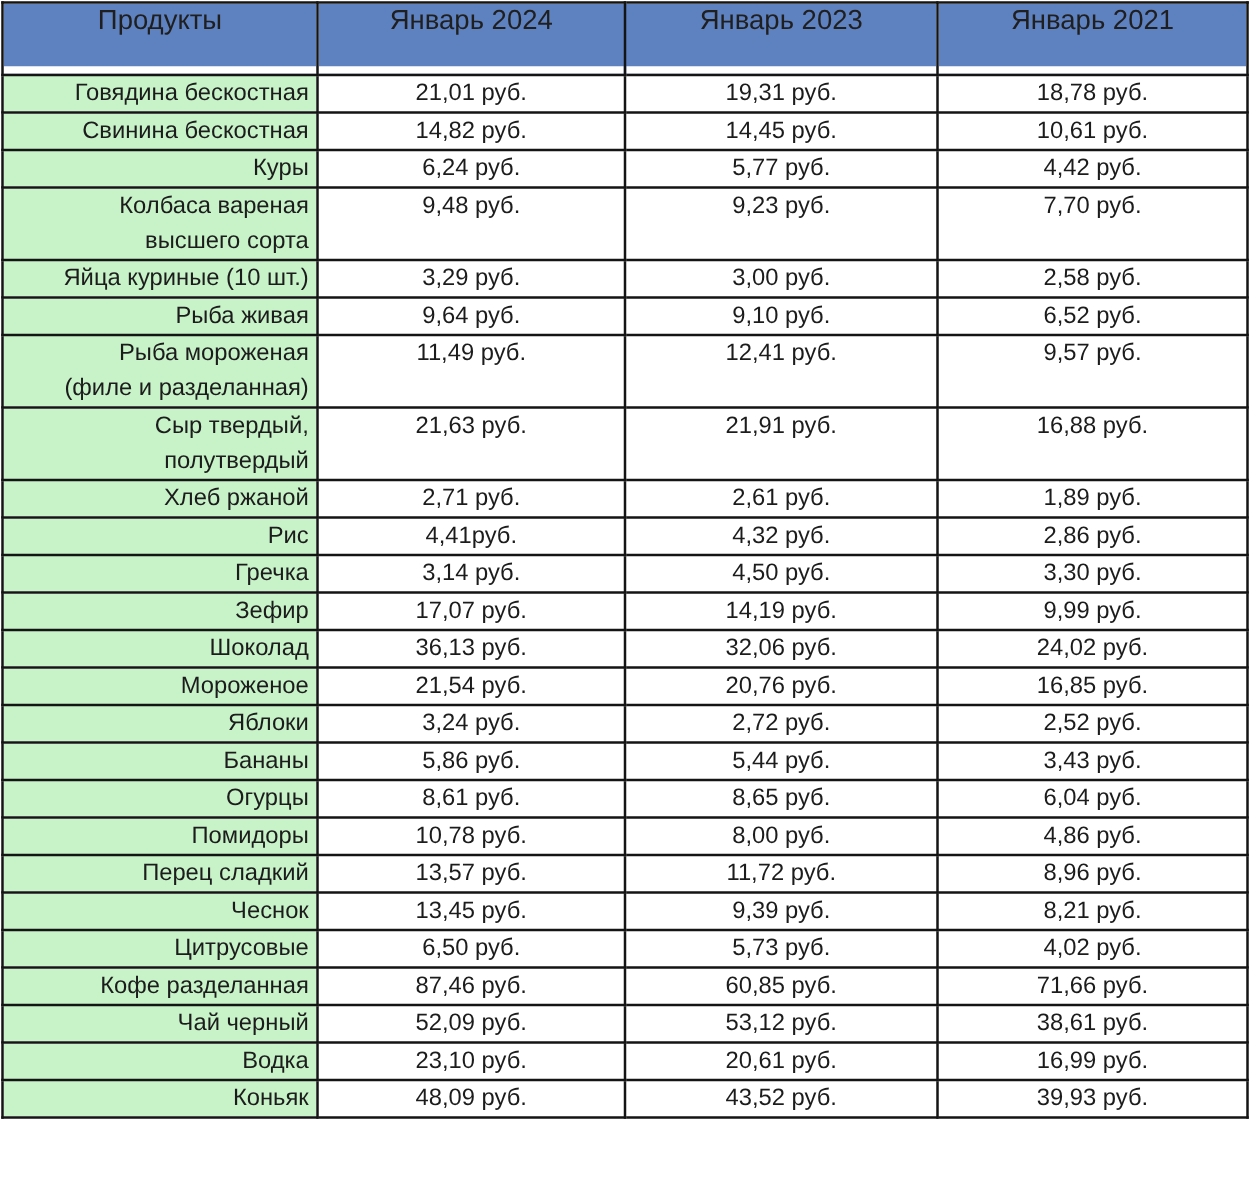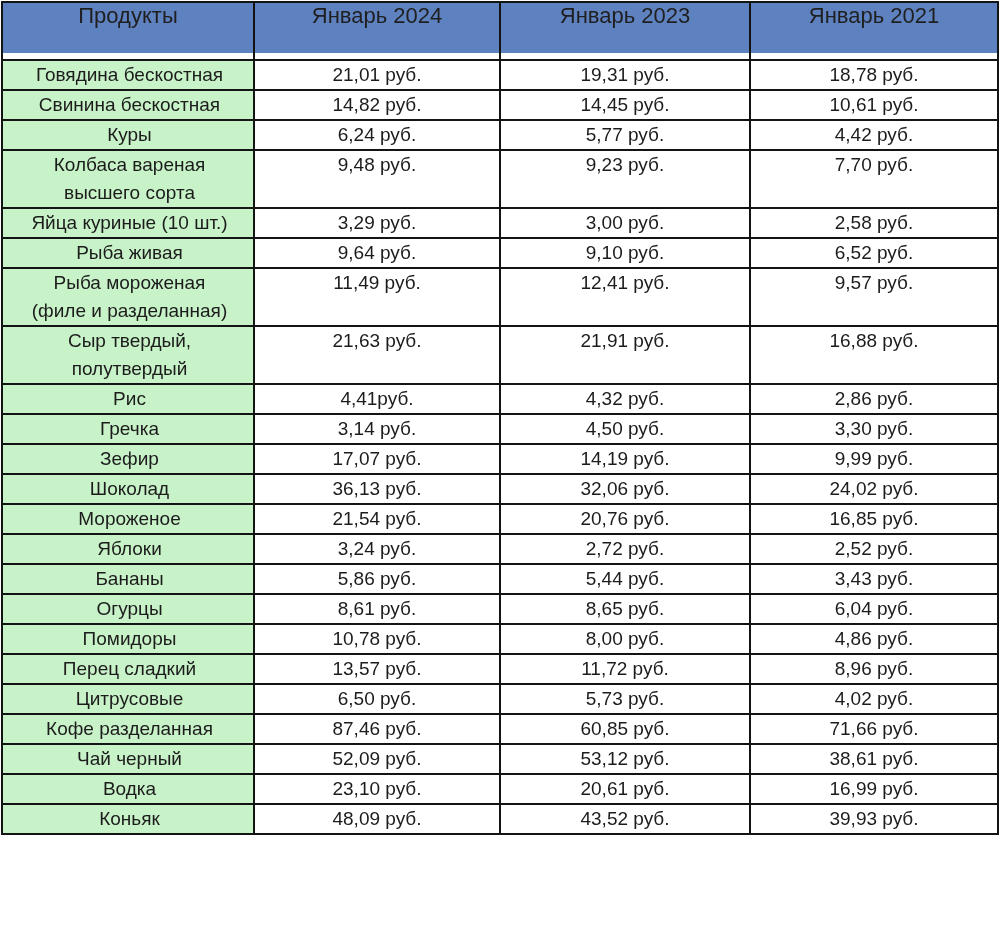--- a/index.html
+++ b/index.html
@@ -54,21 +54,21 @@
   }
   td {
     height: 28px;
     line-height: 28px;
     font-size: 19px;
     vertical-align: top;
     padding: 0 6px;
   }
   td.product {
     background-color: var(--product-bg);
-    text-align: center;
+    text-align: right;
     padding-left: 9px;
     white-space: pre-line;
   }
   td.val {
     background-color: var(--value-bg);
     text-align: center;
   }
 </style>
 </head>
 <body>
@@ -144,20 +144,26 @@
 
 
   <tr>
     <td class="product">Сыр твердый,
 полутвердый</td>
     <td class="val">21,63 руб.</td>
     <td class="val">21,91 руб.</td>
     <td class="val">16,88 руб.</td>
   </tr>
 
+  <tr>
+    <td class="product">Хлеб ржаной</td>
+    <td class="val">2,71 руб.</td>
+    <td class="val">2,61 руб.</td>
+    <td class="val">1,89 руб.</td>
+  </tr>
 
   <tr>
     <td class="product">Рис</td>
     <td class="val">4,41руб.</td>
     <td class="val">4,32 руб.</td>
     <td class="val">2,86 руб.</td>
   </tr>
 
   <tr>
     <td class="product">Гречка</td>
@@ -215,20 +221,26 @@
     <td class="val">4,86 руб.</td>
   </tr>
 
   <tr>
     <td class="product">Перец сладкий</td>
     <td class="val">13,57 руб.</td>
     <td class="val">11,72 руб.</td>
     <td class="val">8,96 руб.</td>
   </tr>
 
+  <tr>
+    <td class="product">Чеснок</td>
+    <td class="val">13,45 руб.</td>
+    <td class="val">9,39 руб.</td>
+    <td class="val">8,21 руб.</td>
+  </tr>
 
   <tr>
     <td class="product">Цитрусовые</td>
     <td class="val">6,50 руб.</td>
     <td class="val">5,73 руб.</td>
     <td class="val">4,02 руб.</td>
   </tr>
 
   <tr>
     <td class="product">Кофе разделанная</td>

